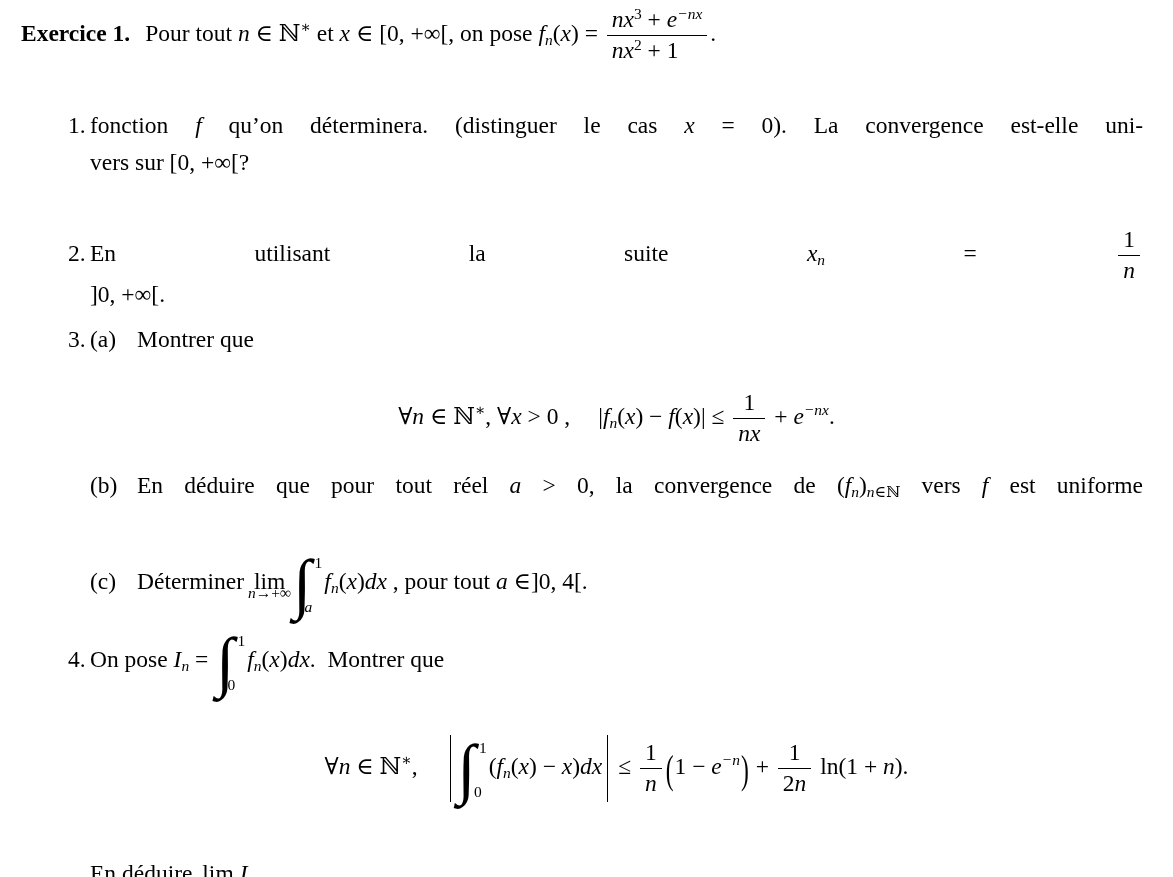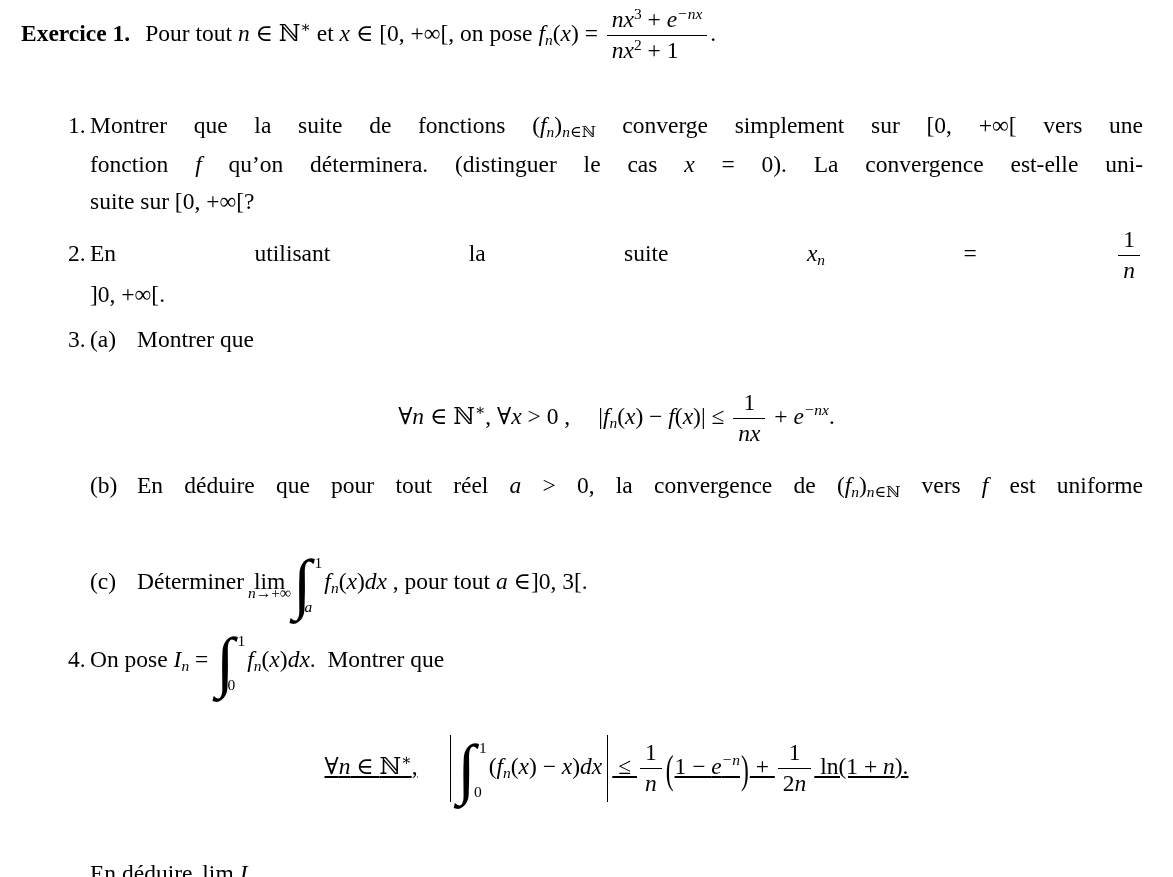--- a/index.html
+++ b/index.html
@@ -48,23 +48,22 @@
 
 <div class="page">
 
   <p class="header-line" style="margin:0;">
     <span class="bf">Exercice 1.</span><span class="rm gap-label">Pour tout </span><span class="it">n</span><span class="rm"> ∈ </span><span class="rm">ℕ</span><span class="sup rm">∗</span><span class="rm"> et </span><span class="it">x</span><span class="rm"> ∈ [0, +∞[, on pose </span><span class="it">f</span><span class="sub it">n</span><span class="rm">(</span><span class="it">x</span><span class="rm">) = </span><span class="frac"><span class="num"><span class="it">nx</span><span class="sup rm">3</span><span class="rm"> + </span><span class="it">e</span><span class="sup it">−nx</span></span><span class="den"><span class="it">nx</span><span class="sup rm">2</span><span class="rm"> + 1</span></span></span><span class="rm">.</span>
   </p>
 
   <div class="item" style="top:107px; line-height:37px;">
     <span class="label rm">1.</span>
     <div class="content">
-      <div class="tline jline"><span class="rm">Montrer que la suite de fonctions (</span><span class="it">f</span><span class="sub it">n</span><span class="rm">)</span><span class="sub"><span class="it">n</span><span class="rm">∈ℕ</span></span><span class="rm"> converge simplement sur [0, +∞[ vers une</span></div>
       <div class="tline jline"><span class="rm">fonction </span><span class="it">f</span><span class="rm"> qu’on déterminera. (distinguer le cas </span><span class="it">x</span><span class="rm"> = 0). La convergence est-elle uni-</span></div>
-      <div class="tline"><span class="rm">suite sur [0, +∞[?</span></div>
+      <div class="tline"><span class="rm">vers sur [0, +∞[?</span></div>
     </div>
   </div>
 
   <div class="item" style="top:234px;">
     <span class="label rm">2.</span>
     <div class="content">
       <div class="tline jline"><span class="rm">En utilisant la suite </span><span class="it">x</span><span class="sub it">n</span><span class="rm"> = </span><span class="frac"><span class="num rm">1</span><span class="den it">n</span></span></div>
       <div class="tline"><span class="rm">]0, +∞[.</span></div>
     </div>
   </div>
@@ -84,35 +83,35 @@
     <div class="content">
       <div class="tline jline"><span class="sublabel rm">(b)</span><span class="rm">En déduire que pour tout réel </span><span class="it">a</span><span class="rm"> &gt; 0, la convergence de (</span><span class="it">f</span><span class="sub it">n</span><span class="rm">)</span><span class="sub"><span class="it">n</span><span class="rm">∈ℕ</span></span><span class="rm"> vers </span><span class="it">f</span><span class="rm"> est uniforme</span></div>
     </div>
   </div>
 
   <div class="item" style="top:562px;">
     <div class="content">
       <span class="sublabel rm">(c)</span><span class="rm">Déterminer </span><span class="lim"><span class="rm">lim</span><span class="lim-under"><span class="it">n</span><span class="rm">→+∞</span></span></span><span class="int"><span class="int-sign">∫</span><span class="int-lims">
             <span class="int-sup rm">1</span>
             <span class="int-sub it">a</span>
-          </span></span><span class="it">f</span><span class="sub it">n</span><span class="rm">(</span><span class="it">x</span><span class="rm">)</span><span class="it">dx</span><span class="rm"> , pour tout </span><span class="it">a</span><span class="rm"> ∈]0, 3[.</span>
+          </span></span><span class="it">f</span><span class="sub it">n</span><span class="rm">(</span><span class="it">x</span><span class="rm">)</span><span class="it">dx</span><span class="rm"> , pour tout </span><span class="it">a</span><span class="rm"> ∈]0, 4[.</span>
     </div>
   </div>
 
   <div class="item" style="top:640px;">
     <span class="label rm">4.</span>
     <div class="content">
       <span class="rm">On pose </span><span class="it">I</span><span class="sub it">n</span><span class="rm"> = </span><span class="int"><span class="int-sign">∫</span><span class="int-lims">
             <span class="int-sup rm">1</span>
             <span class="int-sub rm">0</span>
           </span></span><span class="it">f</span><span class="sub it">n</span><span class="rm">(</span><span class="it">x</span><span class="rm">)</span><span class="it">dx</span><span class="rm">. Montrer que</span>
     </div>
   </div>
 
-  <div class="displayeq" style="top:747px;text-decoration:underline;">
+  <div class="displayeq" style="top:747px;">
     <span class="rm">∀</span><span class="it">n</span><span class="rm"> ∈ </span><span class="rm">ℕ</span><span class="sup rm">∗</span><span class="rm">,</span><span class="spacer-quad"></span><span class="absgrp"><span class="int"><span class="int-sign">∫</span><span class="int-lims">
             <span class="int-sup rm">1</span>
             <span class="int-sub rm">0</span>
           </span></span><span class="rm">(</span><span class="it">f</span><span class="sub it">n</span><span class="rm">(</span><span class="it">x</span><span class="rm">) − </span><span class="it">x</span><span class="rm">)</span><span class="it">dx</span></span><span class="rm"> ≤ </span><span class="frac"><span class="num rm">1</span><span class="den it">n</span></span><span class="bigp rm">(</span><span class="rm">1 − </span><span class="it">e</span><span class="sup it">−n</span><span class="bigp rm">)</span><span class="rm"> + </span><span class="frac"><span class="num rm">1</span><span class="den"><span class="rm">2</span><span class="it">n</span></span></span><span class="rm"> ln(1 + </span><span class="it">n</span><span class="rm">).</span>
   </div>
 
   <div class="item" style="top:807px;margin-top:47px;">
     <div class="content">
       <span class="rm">En déduire </span><span class="lim"><span class="rm">lim</span><span class="lim-under"><span class="it">n</span><span class="rm">→+∞</span></span></span><span class="it">I</span><span class="sub it">n</span>
     </div>

